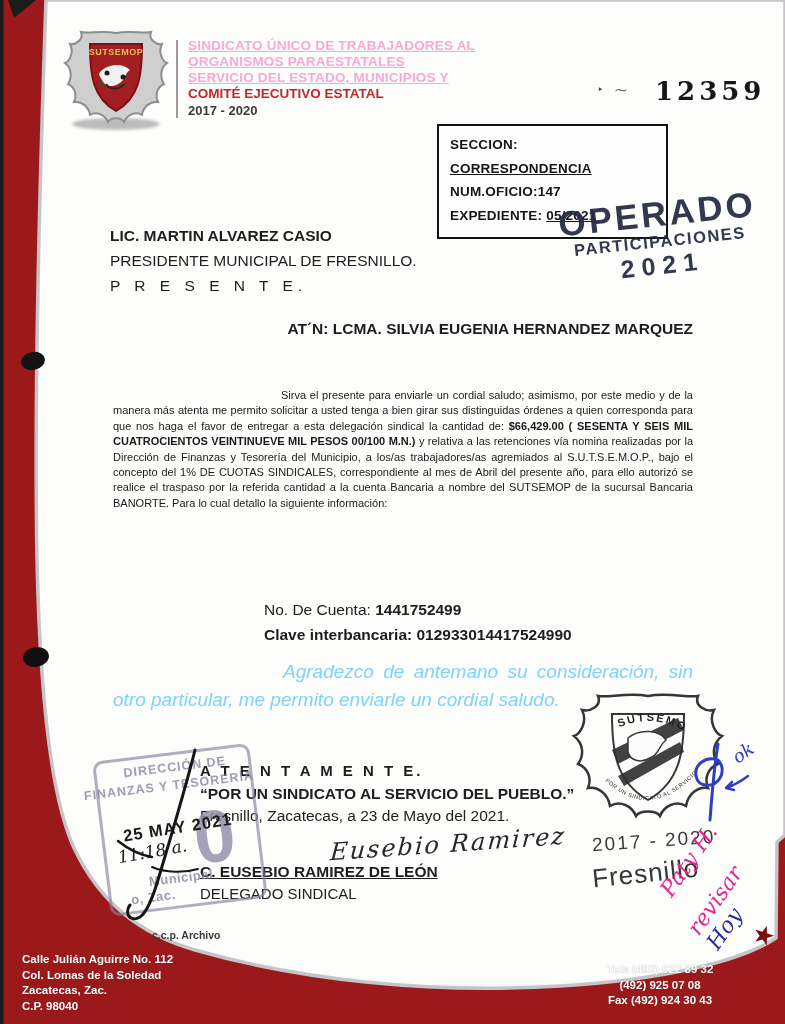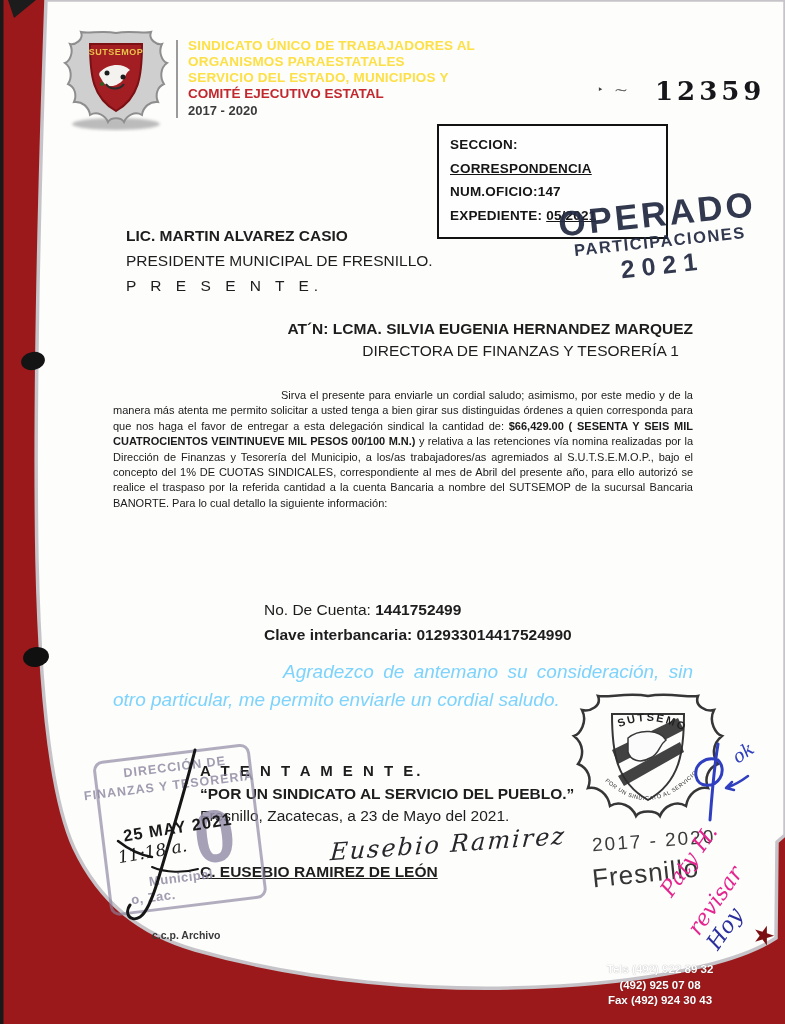--- a/index.html
+++ b/index.html
@@ -1,20 +1,20 @@
 <!DOCTYPE html>
 <html><head>
 <meta charset="utf-8">
 <style>
   html,body{margin:0;padding:0;background:#555;}
   #page{position:relative;width:785px;height:1024px;background:#9c191b;overflow:hidden;
         font-family:"Liberation Sans",sans-serif;color:#1d1d1d;margin:0 auto;}
   .abs{position:absolute;}
   
-  .org-line{font-size:13.5px;font-weight:bold;color:#fde047;line-height:1.18;letter-spacing:.2px;}
+  .org-line{font-size:13.5px;font-weight:bold;color:#f9a8d4;line-height:1.18;letter-spacing:.2px;text-decoration:underline;}
   .org-committee{font-size:13.5px;font-weight:bold;color:#c1272d;line-height:1.25;}
   .org-period{font-size:13px;font-weight:bold;color:#3b3b3b;line-height:1.3;}
   .divider{width:1.5px;background:#9a9a9a;}
   .folio{font-family:"DejaVu Serif",serif;font-size:26px;letter-spacing:4px;color:#17171b;font-weight:600;}
   .folio-marks{font-size:13px;color:#444;letter-spacing:4px;}
   .refbox{border:2.5px solid #121212;padding:7px 11px 9px 11px;background:rgba(255,255,255,.6);}
   .refbox div{font-size:13.5px;font-weight:bold;color:#151515;line-height:1.75;letter-spacing:.2px;}
   .u{text-decoration:underline;}
   
   .operado{transform:rotate(-6deg);color:#232b42;text-align:center;opacity:.93;width:255px;}
@@ -115,47 +115,47 @@
     <div>NUM.OFICIO:147</div>
     <div><span>EXPEDIENTE: </span><span class="u">05/2021</span></div>
   </div>
 
   <div class="abs operado" style="left:532px;top:196px;">
     <div class="op1">OPERADO</div>
     <div class="op2">PARTICIPACIONES</div>
     <div class="op3">2021</div>
   </div>
 
-  <div class="abs" style="left:110px;top:224px;margin-left:16px;">
+  <div class="abs" style="left:110px;top:224px;">
     <div class="addr1">LIC. MARTIN ALVAREZ CASIO</div>
     <div class="addr2">PRESIDENTE MUNICIPAL DE FRESNILLO.</div>
     <div class="addr3">P R E S E N T E.</div>
   </div>
 
   <div class="abs attn" style="left:235px;top:318px;width:458px;">
     <div class="a1">AT´N: LCMA. SILVIA EUGENIA HERNANDEZ MARQUEZ</div>
-    <div class="a2">DIRECTORA DE FINANZAS Y TESORERÍA 1</div>
   </div>
 
   <div class="abs bodytxt" style="left:113px;top:388px;width:580px;">
     <span>Sirva el presente para enviarle un cordial saludo; asimismo, por este medio y de la manera más atenta me permito solicitar a usted tenga a bien girar sus distinguidas órdenes a quien corresponda para que nos haga el favor de entregar a esta delegación sindical la cantidad de: </span><b>$66,429.00 ( SESENTA Y SEIS MIL CUATROCIENTOS VEINTINUEVE MIL PESOS 00/100 M.N.)</b><span> y relativa a las retenciones vía nomina realizadas por la Dirección de Finanzas y Tesorería del Municipio, a los/as trabajadores/as agremiados al S.U.T.S.E.M.O.P., bajo el concepto del 1% DE CUOTAS SINDICALES, correspondiente al mes de Abril del presente año, para ello autorizó se realice el traspaso por la referida cantidad a la cuenta Bancaria a nombre del SUTSEMOP de la sucursal Bancaria BANORTE. Para lo cual detallo la siguiente información:</span>
   </div>
 
   <div class="abs accounts" style="left:264px;top:598px;">
     <div><span>No. De Cuenta: </span><b>1441752499</b></div>
     <div><b>Clave interbancaria: </b><b>012933014417524990</b></div>
   </div>
 
   <div class="abs closing" style="left:113px;top:658px;width:580px;">Agradezco de antemano su consideración, sin otro particular, me permito enviarle un cordial saludo.</div>
 
   <div class="abs sig" style="left:200px;top:760px;width:400px;">
     <div class="atte">A T E N T A M E N T E.</div>
     <div class="slogan">“POR UN SINDICATO AL SERVICIO DEL PUEBLO.”</div>
     <div class="pdate">Fresnillo, Zacatecas, a 23 de Mayo del 2021.</div>
     <div class="sname">C. EUSEBIO RAMIREZ DE LEÓN</div>
+    <div class="srole">DELEGADO SINDICAL</div>
   </div>
   <div class="abs handsig" style="left:330px;top:830px;">Eusebio Ramirez</div>
 
   <div class="abs recv" style="left:92px;top:762px;">
     <div class="recv-border abs" style="left:0;top:0;"></div>
     <div class="recv-t1 abs" style="left:30px;top:8px;">DIRECCIÓN DE</div>
     <div class="recv-t1 abs" style="left:-12px;top:26px;">FINANZAS Y TESORERÍA</div>
     <div class="recv-big abs" style="left:92px;top:52px;">0</div>
     <div class="recv-t2 abs" style="left:42px;top:118px;">Municipal</div>
     <div class="recv-t2 abs" style="left:22px;top:134px;">o, Zac.</div>
@@ -201,19 +201,25 @@
     <path d="M60,38 C52,44 44,48 38,50 L44,44 M38,50 L46,52" fill="none" stroke="#2f3fc0" stroke-width="2.5" stroke-linecap="round"></path>
   </svg>
   <div class="abs ink-blue" style="left:732px;top:742px;font-size:18px;transform:rotate(-35deg);">ok</div>
 
   <div class="abs ink-pink" style="left:648px;top:848px;transform:rotate(-55deg);">Paty H.</div>
   <div class="abs ink-pink" style="left:676px;top:888px;transform:rotate(-55deg);">revisar</div>
   <div class="abs ink-darkblue" style="left:702px;top:916px;transform:rotate(-55deg);">Hoy</div>
 
   <div class="abs star" style="left:752px;top:920px;">★</div>
 
+  <div class="abs foot" style="left:22px;top:952px;">
+    <div>Calle Julián Aguirre No. 112</div>
+    <div>Col. Lomas de la Soledad</div>
+    <div>Zacatecas, Zac.</div>
+    <div>C.P. 98040</div>
+  </div>
   <div class="abs foot right" style="left:560px;top:962px;width:200px;">
     <div>Tels (492) 922 89 32</div>
     <div>(492) 925 07 08</div>
     <div>Fax (492) 924 30 43</div>
   </div>
 
 </div>
 
 </body></html>

